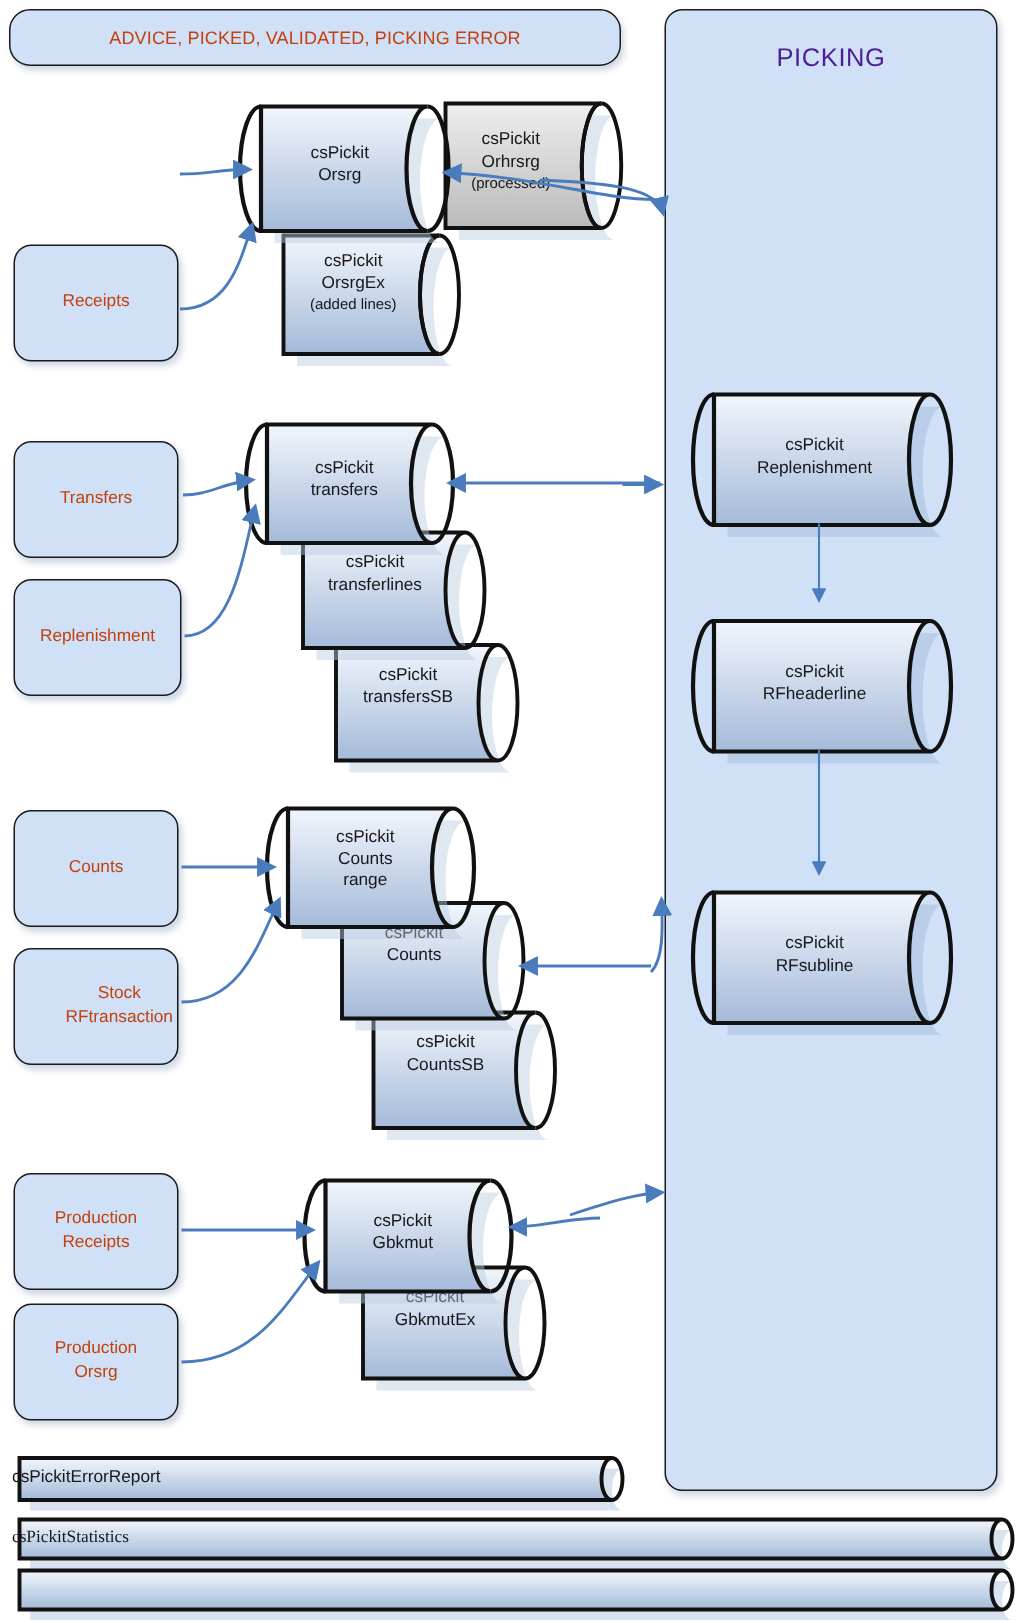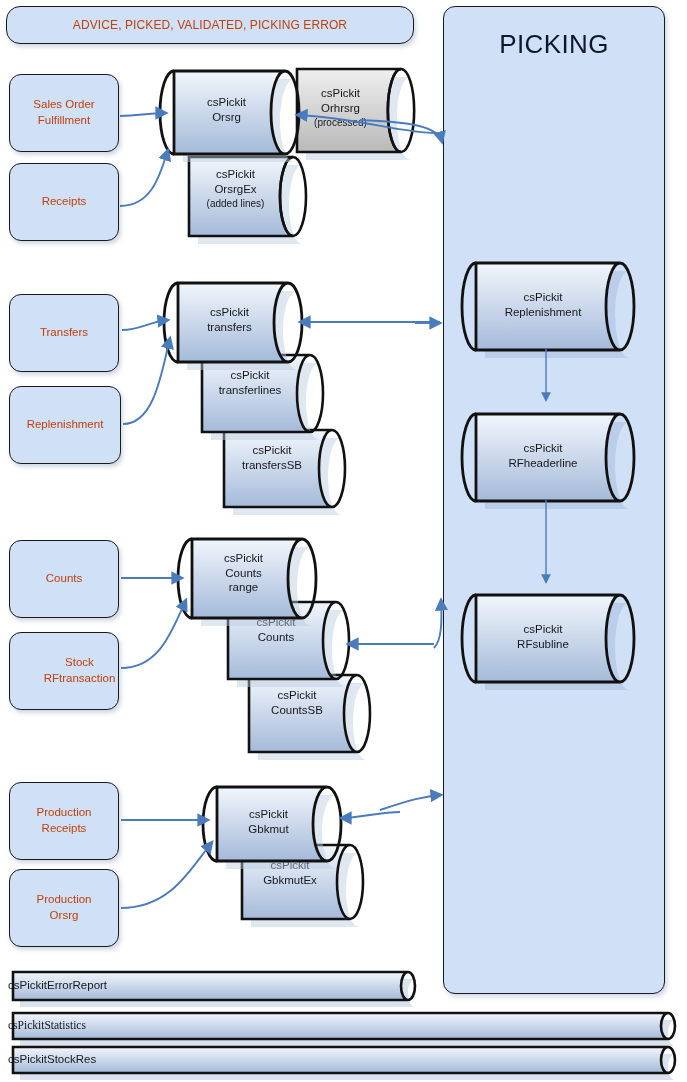--- a/index.html
+++ b/index.html
@@ -43,22 +43,22 @@
     border:1.6px solid #1a1a1a;
     border-radius:12px;
     background:#cfe0f7;
     box-shadow:2px 3px 5px rgba(120,140,175,.35);
     z-index:2;
   }
   .panel-title{
     position:absolute;
     top:22px;left:0;right:0;
     text-align:center;
-    font-size:26px;
-    color:#0f172a;
+    font-size:17px;
+    color:#4c1d95;
     letter-spacing:.4px;
   }
   
   .cyl{
     position:absolute;
     z-index:5;
   }
   .cyl svg{display:block;overflow:visible;}
   .cyl .lbl{
     position:absolute;
@@ -95,25 +95,20 @@
 <div id="stage">
 
   <div class="panel" style="left:443px;top:6px;width:222px;height:988px;">
     <div class="panel-title">PICKING</div>
   </div>
 
   <div class="rbox header" style="left:6px;top:6px;width:408px;height:38px;">
     <span>ADVICE, PICKED, VALIDATED, PICKING ERROR</span>
   </div>
 
-  <div class="rbox" style="left:9px;top:74px;width:110px;height:78px;">
-    <span>
-      <span>Sales Order</span><br><span>Fulfillment</span>
-    </span>
-  </div>
   <div class="rbox" style="left:9px;top:163px;width:110px;height:78px;">
     <span>Receipts</span>
   </div>
 
   <div class="rbox" style="left:9px;top:294px;width:110px;height:78px;">
     <span>Transfers</span>
   </div>
   <div class="rbox" style="left:9px;top:386px;width:112px;height:78px;">
     <span>Replenishment</span>
   </div>
@@ -347,21 +342,20 @@
     </svg>
     <div class="lbl" style="top:11px;left:0;right:16px;font-family:Liberation Serif, serif;">csPickitStatistics</div>
   </div>
 
   <div class="pipe" style="left:8px;top:1042px;width:670px;height:34px;z-index:8;">
     <svg width="680" height="42" viewBox="0 0 680 42">
       <path d="M5 31 L5 5 L660 5 A7 13 0 0 0 660 31 Z" fill="#9fb6d6" opacity=".40" transform="translate(7,7)"></path>
       <path d="M5 31 L5 5 L660 5 A7 13 0 0 0 660 31 Z" fill="url(#gBlue1)" stroke="#111" stroke-width="2.6"></path>
       <path d="M660 5 A7 13 0 0 1 660 31" fill="none" stroke="#111" stroke-width="2.6"></path>
     </svg>
-    <div class="lbl" style="top:11px;left:0;right:16px;">csPickitStockRes</div>
   </div>
 
   <svg id="links" viewBox="0 0 687 1082">
     <defs>
       <marker id="ah" viewBox="0 0 10 10" refX="8" refY="5" markerWidth="7" markerHeight="7" orient="auto-start-reverse">
         <path d="M0 0 L10 5 L0 10 z" class="lnhead"></path>
       </marker>
     </defs>
 
     <path class="ln" d="M120 116 C 140 116 145 113 166 113" marker-end="url(#ah)"></path>

